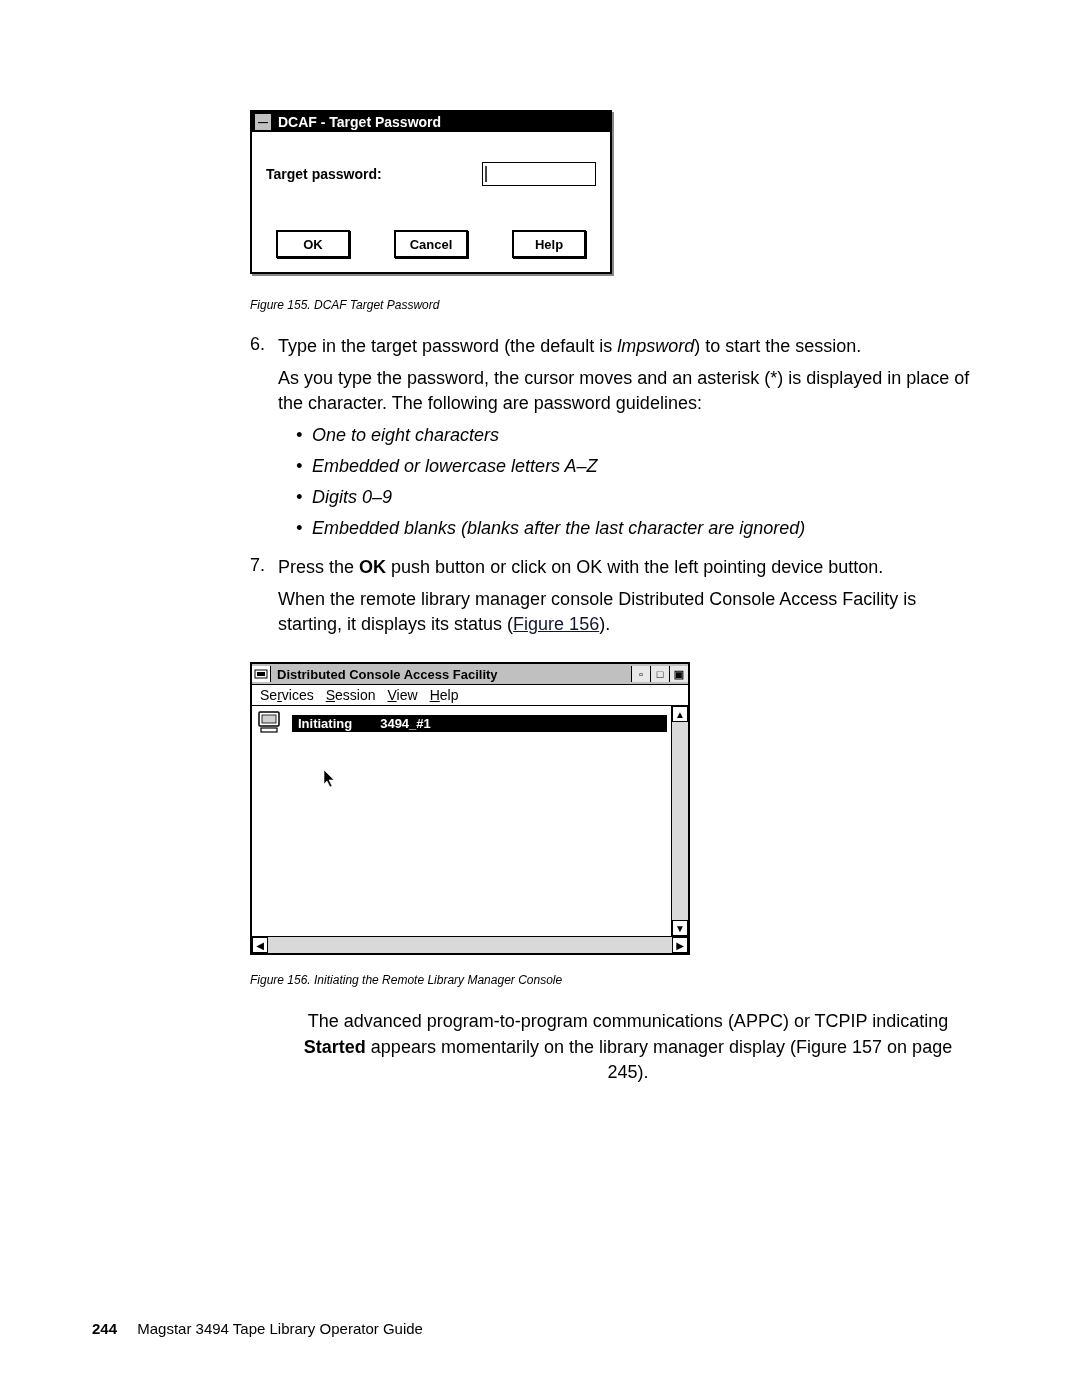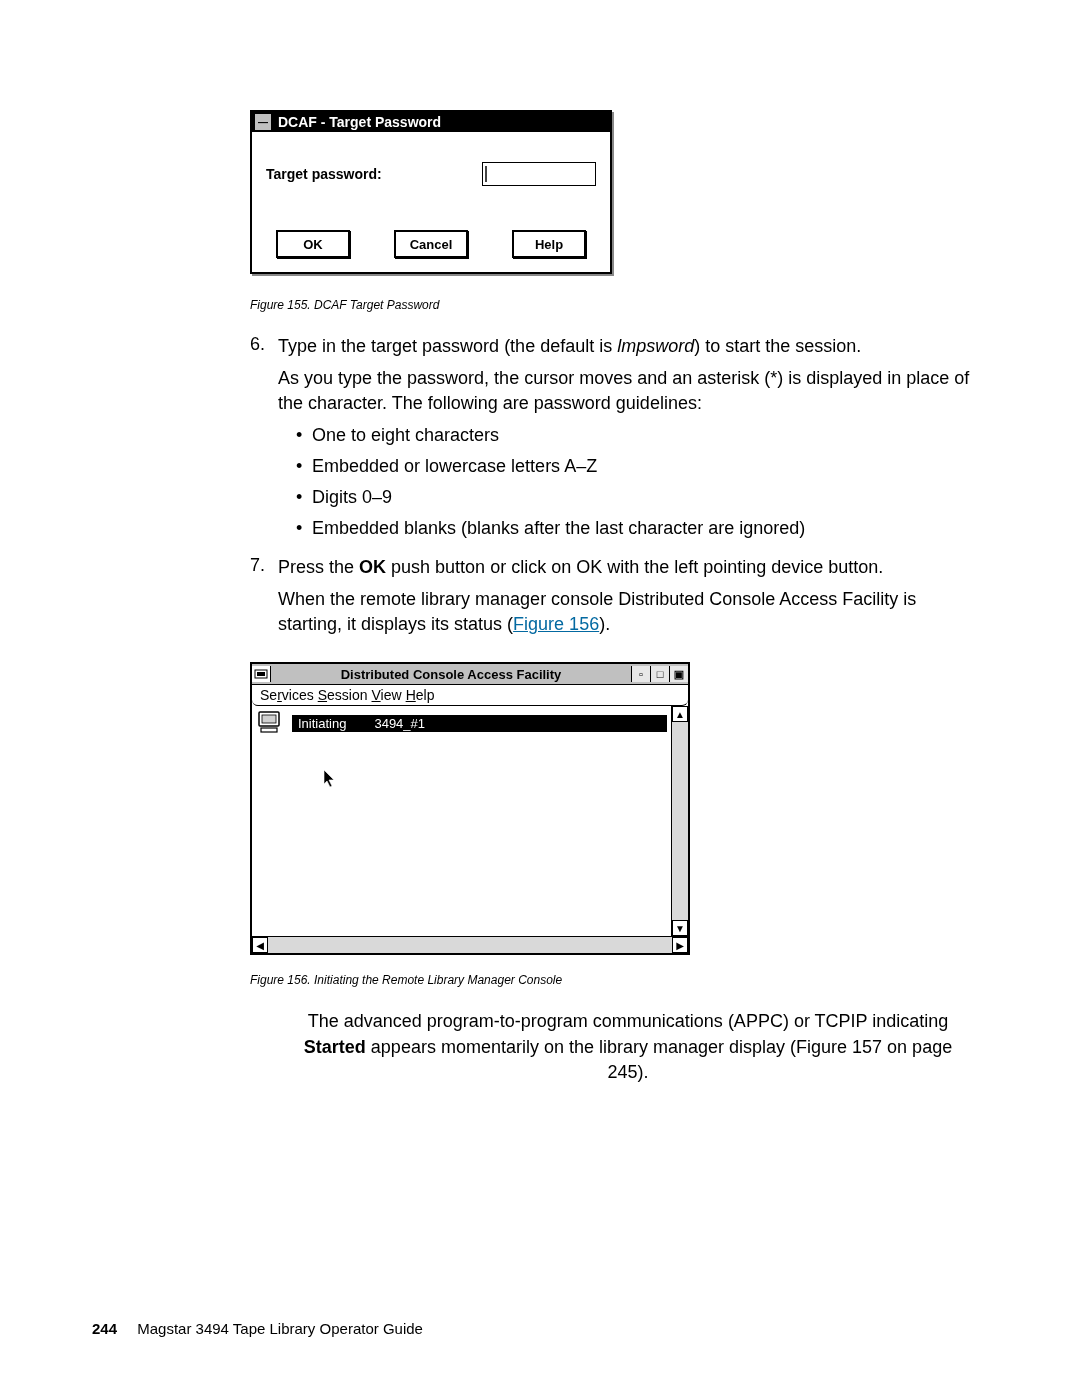--- a/index.html
+++ b/index.html
@@ -81,24 +81,24 @@
     margin: 0 0 22px 0;
   }
 
   .step-list { list-style: none; padding: 0; margin: 0; }
   .step-list > li { display: flex; margin-bottom: 8px; }
   .step-num { width: 28px; flex-shrink: 0; }
   .step-body { flex: 1; }
   .step-body p { margin: 0 0 6px 0; line-height: 1.42; }
 
   .sub-ul { list-style: none; padding: 0; margin: 4px 0 4px 0; }
-  .sub-ul li { margin: 6px 0 6px 18px; position: relative; padding-left: 16px; line-height:1.4; }
+  .sub-ul li { margin: 6px 0 6px 18px; position: relative; padding-left: 16px; line-height:1.4;font-style:italic; }
   .sub-ul li::before { content: "•"; position: absolute; left: 0; }
 
-  a.link { color: #0369a1; }
+  a.link { color: #0f172a; }
 
   
   .win156 {
     width: 436px;
     border: 2px solid #000;
     background: #fff;
     margin: 18px 0 18px 0;
   }
   .win156 .titlebar2 {
     background: #c0c0c0;
@@ -107,37 +107,36 @@
     height: 20px;
     font-size: 13px; font-weight: bold;
   }
   .winicon {
     width: 18px; height: 16px;
     border-right: 1px solid #000;
     display: flex; align-items: center; justify-content: center;
     background:#fff;
   }
   .winicon svg { width:14px; height:14px; }
-  .titlebar2 .title-text { flex:1;text-align:center; }
+  .titlebar2 .title-text { padding-left: 6px; flex:1; }
   .wincontrols { display:flex; }
   .winctl {
     width: 18px; height: 16px;
     border-left: 1px solid #000;
     font-size: 11px;
     display:flex; align-items:center; justify-content:center;
     background:#e8e8e8;
   }
 
   .menubar {
-    display: flex; gap: 4px;
+    display: flex; gap: 12px;
     padding: 2px 8px;
     font-size: 14px;
     border-bottom: 1px solid #000;
     background:#fff;
-    border-radius:6px;
   }
   .menubar span u { text-decoration: underline; }
 
   .clientarea {
     display: flex;
     height: 230px;
     background:#fff;
     position: relative;
   }
   .listpane { flex:1; padding: 4px 4px; position: relative; }
@@ -146,21 +145,21 @@
     gap: 6px;
   }
   .termicon {
     width: 30px; height: 26px;
     background:#fff;
     position: relative;
   }
   .termicon svg { width:30px; height:26px; }
   .statustext {
     background:#000; color:#fff;
-    font-size:13px; font-weight:normal;
+    font-size:13px; font-weight:bold;
     padding: 1px 6px;
     display:flex; gap: 28px;
     flex:1;
   }
   .cursor-arrow {
     position:absolute; top:62px; left:70px;
   }
   .cursor-arrow svg { width:16px; height:20px; }
 
   .vscroll {

